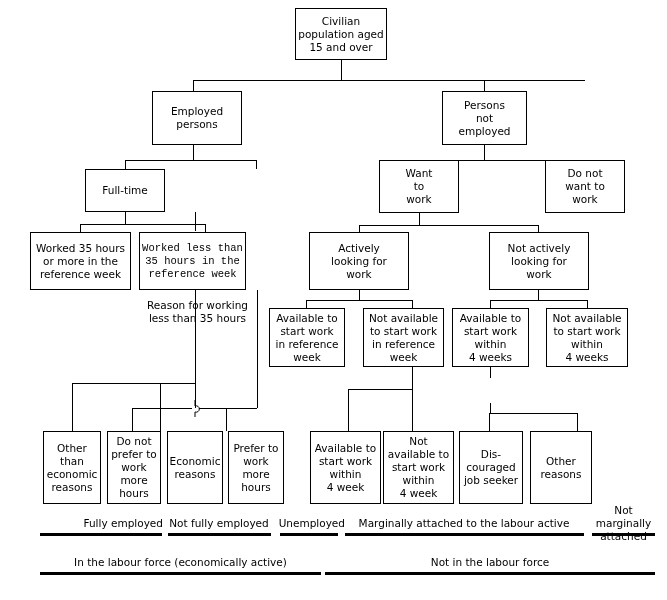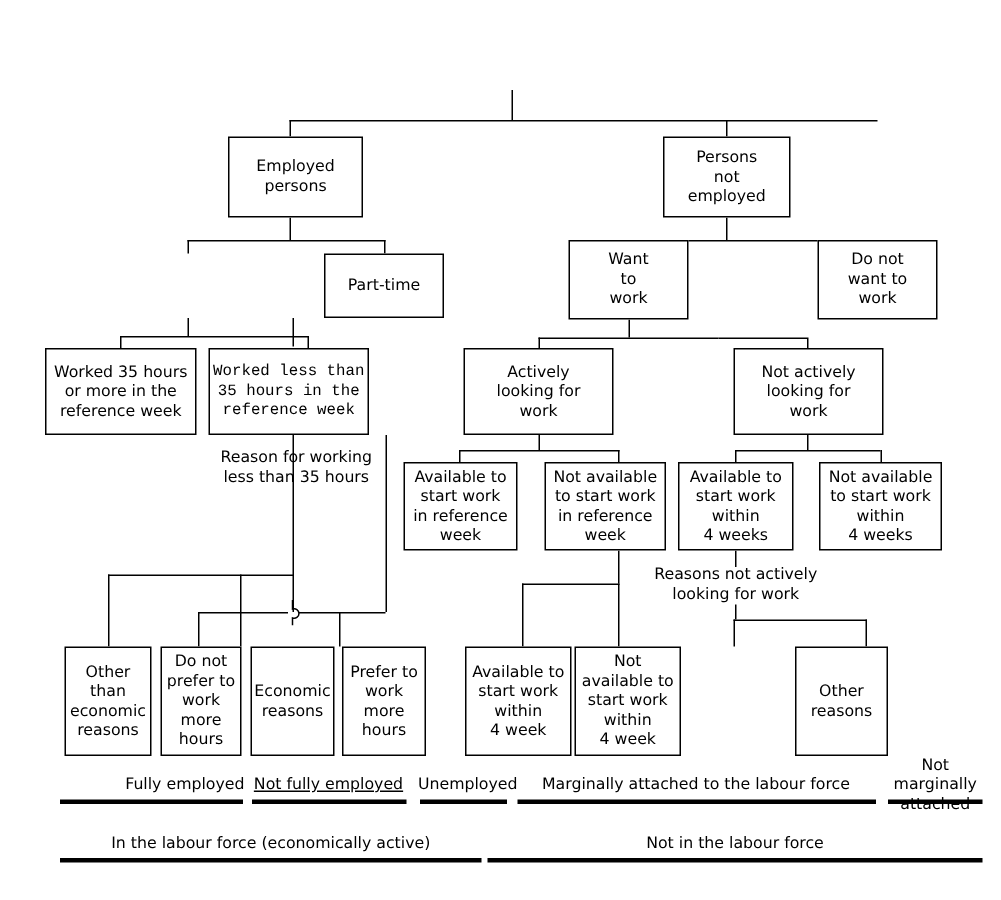--- a/index.html
+++ b/index.html
@@ -124,30 +124,33 @@
   <div class="ln" style="left:348px; top:389px; width:65px; height:1px;"></div>
   <div class="ln" style="left:348px; top:389px; width:1px; height:42px;"></div>
   <div class="ln" style="left:412px; top:389px; width:1px; height:42px;"></div>
 
   <div class="ln" style="left:490px; top:367px; width:1px; height:11px;"></div>
   <div class="ln" style="left:490px; top:403px; width:1px; height:10px;"></div>
   <div class="ln" style="left:489px; top:413px; width:89px; height:1px;"></div>
   <div class="ln" style="left:489px; top:413px; width:1px; height:18px;"></div>
   <div class="ln" style="left:577px; top:413px; width:1px; height:18px;"></div>
 
+  <div class="node" style="left:295px; top:8px; width:92px; height:52px;">Civilian
+population aged
+15 and over</div>
 
   <div class="node" style="left:152px; top:91px; width:90px; height:54px;">Employed
 persons</div>
 
   <div class="node" style="left:442px; top:91px; width:85px; height:54px;">Persons
 not
 employed</div>
 
-
-  <div class="node" style="left:216px; top:169px; width:80px; height:43px;">Part-time</div>
+  <div class="node" style="left:85px; top:169px; width:80px; height:43px;">Full-time</div>
+
 
   <div class="node" style="left:379px; top:160px; width:80px; height:53px;">Want
 to
 work</div>
 
   <div class="node" style="left:545px; top:160px; width:80px; height:53px;">Do not
 want to
 work</div>
 
   <div class="node" style="left:30px; top:232px; width:101px; height:58px;">Worked 35 hours
@@ -209,40 +212,41 @@
 start work
 within
 4 week</div>
 
   <div class="node" style="left:383px; top:431px; width:71px; height:73px;">Not
 available to
 start work
 within
 4 week</div>
 
+  <div class="node" style="left:459px; top:431px; width:64px; height:73px;">Dis-
+couraged
+job seeker</div>
 
   <div class="node" style="left:530px; top:431px; width:62px; height:73px;">Other
 reasons</div>
 
   <div class="lbl" style="left:145px; top:299px; width:105px;">Reason for working
 less than 35 hours</div>
 
-  <div class="lbl" style="left:427px; top:377px; width:127px;">Reasons not actively
-looking for work</div>
 
   <div class="lbl" style="left:38px; top:517px; width:125px;text-align:right;">Fully employed</div>
   <div class="hbar" style="left:40px; top:533px; width:122px;"></div>
 
-  <div class="lbl" style="left:166px; top:517px; width:106px;text-decoration:underline;">Not fully employed</div>
+  <div class="lbl" style="left:166px; top:517px; width:106px;">Not fully employed</div>
   <div class="hbar" style="left:168px; top:533px; width:103px;"></div>
 
   <div class="lbl" style="left:272px; top:517px; width:73px;text-align:right;">Unemployed</div>
   <div class="hbar" style="left:280px; top:533px; width:58px;"></div>
 
-  <div class="lbl" style="left:344px; top:517px; width:240px;">Marginally attached to the labour force</div>
+  <div class="lbl" style="left:344px; top:517px; width:240px;">Marginally attached to the labour active</div>
   <div class="hbar" style="left:345px; top:533px; width:239px;"></div>
 
   <div class="lbl" style="left:590px; top:504px; width:67px;">Not
 marginally
 attached</div>
   <div class="hbar" style="left:592px; top:533px; width:63px;"></div>
 
   <div class="lbl" style="left:40px; top:556px; width:281px;">In the labour force (economically active)</div>
   <div class="hbar" style="left:40px; top:572px; width:281px;"></div>
 

